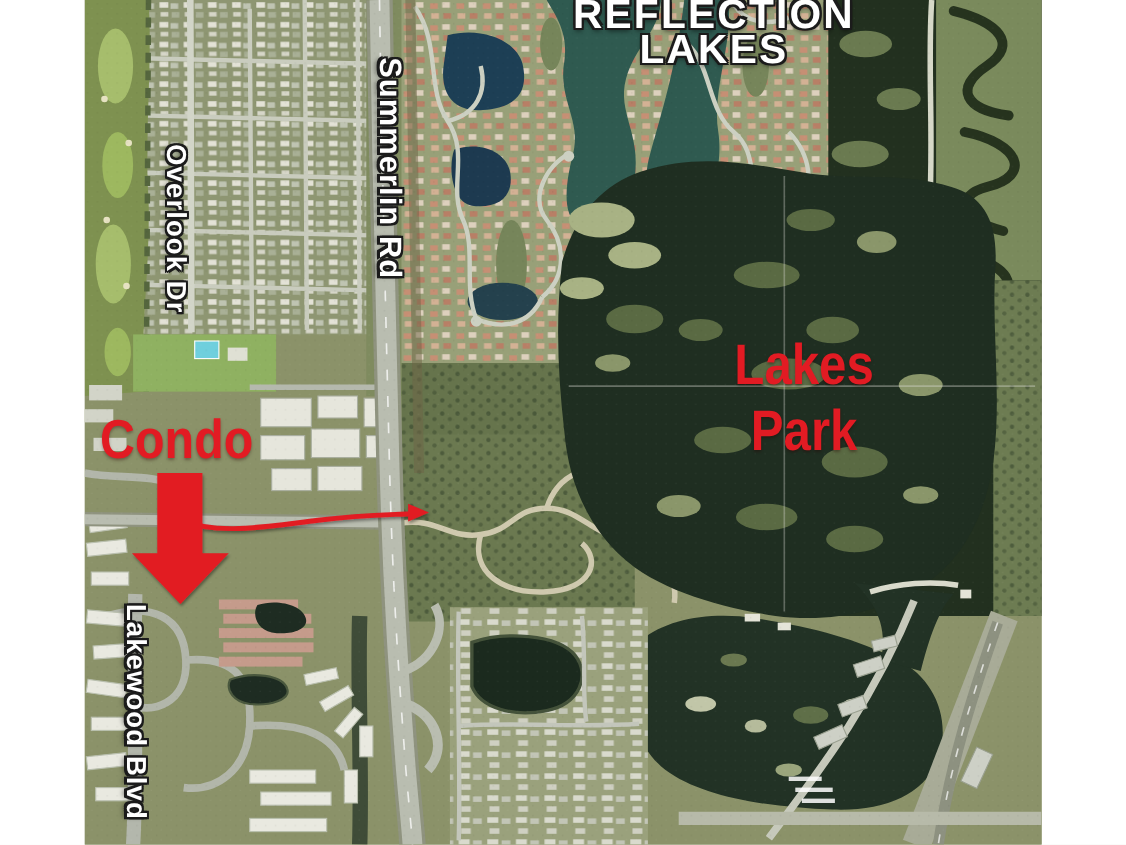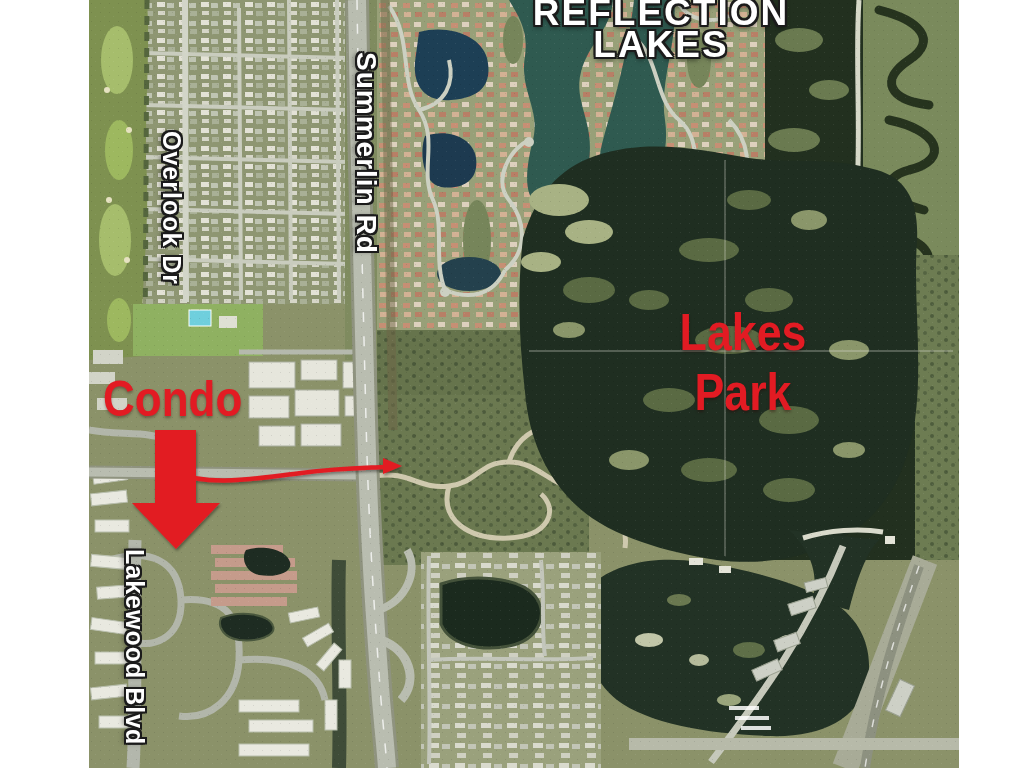--- a/index.html
+++ b/index.html
@@ -1,16 +1,16 @@
 <!DOCTYPE html>
 <html><head>
 <meta charset="utf-8">
 <style>
   html,body{margin:0;padding:0;background:#ffffff;width:1024px;height:768px;overflow:hidden;}
-  .stage{position:relative;width:920px;height:768px;background:#ffffff;font-family:"Liberation Sans",sans-serif;margin-left:12px;}
+  .stage{position:relative;width:920px;height:768px;background:#ffffff;font-family:"Liberation Sans",sans-serif;}
   .photo{position:absolute;left:77px;top:0;width:870px;height:768px;overflow:hidden;background:#8b9269;}
   .map-svg{position:absolute;left:0;top:0;width:870px;height:768px;display:block;}
   .overlay-svg{position:absolute;left:0;top:0;width:870px;height:768px;pointer-events:none;}
   .maplabel{position:absolute;font-weight:bold;color:#ffffff;white-space:nowrap;
     text-shadow:-2px -2px 0 #1b1b1b,2px -2px 0 #1b1b1b,-2px 2px 0 #1b1b1b,2px 2px 0 #1b1b1b,
                 -2px 0 0 #1b1b1b,2px 0 0 #1b1b1b,0 -2px 0 #1b1b1b,0 2px 0 #1b1b1b,0 3px 5px rgba(0,0,0,.55);}
   .title{left:372px;top:-3px;width:400px;text-align:center;font-size:37px;line-height:32px;letter-spacing:2px;}
   .rot{transform:rotate(90deg);transform-origin:top left;}
   .summerlin{left:293px;top:52px;font-size:28px;letter-spacing:1px;}
   .overlook{left:97px;top:131px;font-size:25px;letter-spacing:1px;}

